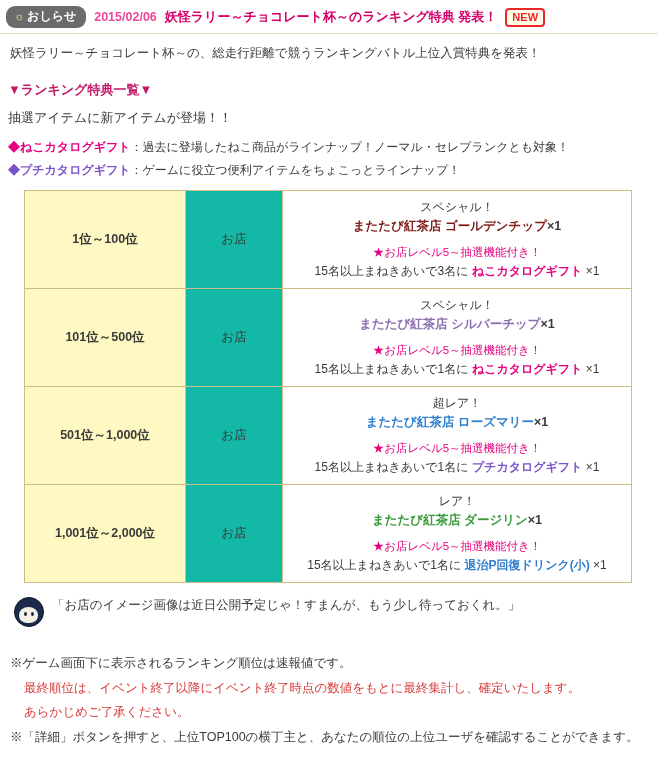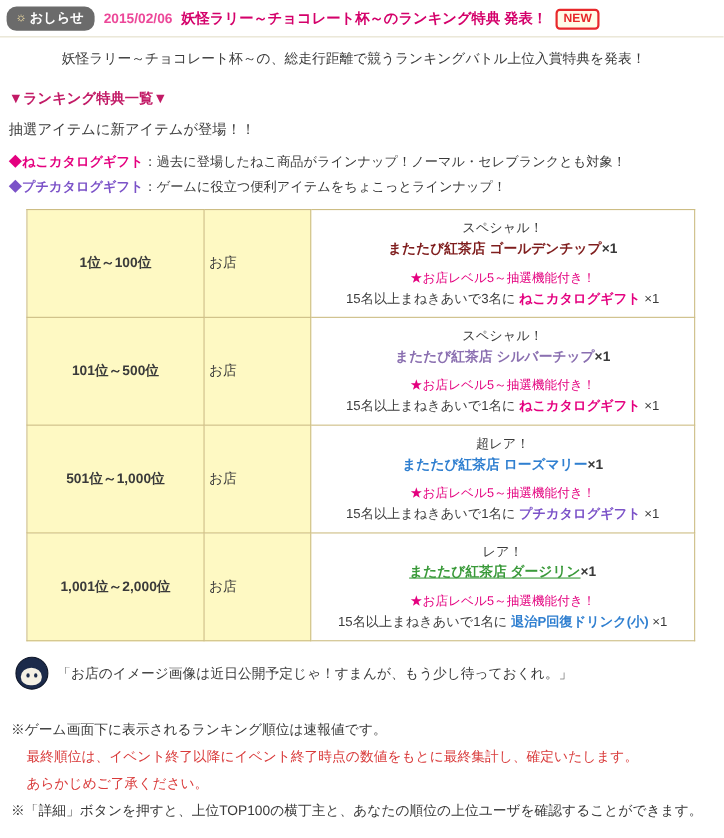--- a/index.html
+++ b/index.html
@@ -69,21 +69,20 @@
     font-size: 11px;
     font-weight: bold;
     padding: 0px 5px 1px 5px;
     line-height: 14px;
     white-space: nowrap;
   }
 
   
   .intro {
     padding: 10px 25px 0 10px;
-    text-align: center;
   }
   .intro p {
     margin: 0 0 5px 0;
     font-size: 12.5px;
     color: #3a3a3a;
     line-height: 1.55;
   }
 
   
   .section-head {
@@ -119,21 +118,21 @@
     table-layout: fixed;
     border: 1px solid #b9a96a;
     background: #ffffff;
   }
   .rank-table td {
     border: 1px solid #cdbd84;
     vertical-align: middle;
     padding: 8px 4px;
   }
   .col-rank { width: 152px; background: #fef9c3; text-align: center; }
-  .col-shop { width: 88px; background: #fef9c3; }
+  .col-shop { width: 88px; background: #14b8a6; text-align: center; }
   .col-prize { width: 340px; background: #ffffff; text-align: center; }
 
   .rank-label {
     font-size: 12.5px;
     font-weight: bold;
     color: #3a3a3a;
   }
   .shop-label {
     font-size: 12.5px;
     color: #3a3a3a;
@@ -144,39 +143,39 @@
     margin-bottom: 2px;
   }
   .prize-main {
     font-size: 12.5px;
     font-weight: bold;
     margin-bottom: 10px;
   }
   .prize-main .item-gold { color: #7f1d1d; margin-top: 32px; }
   .prize-main .item-silver { color: #8a6fb0; }
   .prize-main .item-rose { color: #2f7fd0; }
-  .prize-main .item-darjeeling { color: #3a9a3a; text-decoration: underline; }
+  .prize-main .item-darjeeling { color: #3a9a3a; }
   .prize-main .qty { color: #3a3a3a; font-weight: bold; }
   .prize-sub {
     font-size: 11.5px;
     color: #e4007f;
     margin-bottom: 3px;
   }
   .prize-detail {
     font-size: 12px;
     color: #3a3a3a;
   }
   .prize-detail .hl-pink { color: #e4007f; font-weight: bold; }
   .prize-detail .hl-purple { color: #7b52c8; font-weight: bold; }
   .prize-detail .hl-blue { color: #2f7fd0; font-weight: bold; }
 
   
   .quote-row {
     display: flex;
-    align-items: center;
+    align-items: flex-start;
     gap: 8px;
     margin: 14px 0 0 14px;
   }
   .cat-icon {
     position: relative;
     width: 28px;
     height: 28px;
     border-radius: 50%;
     background: #1b2a4a;
     border: 1px solid #0e1628;

